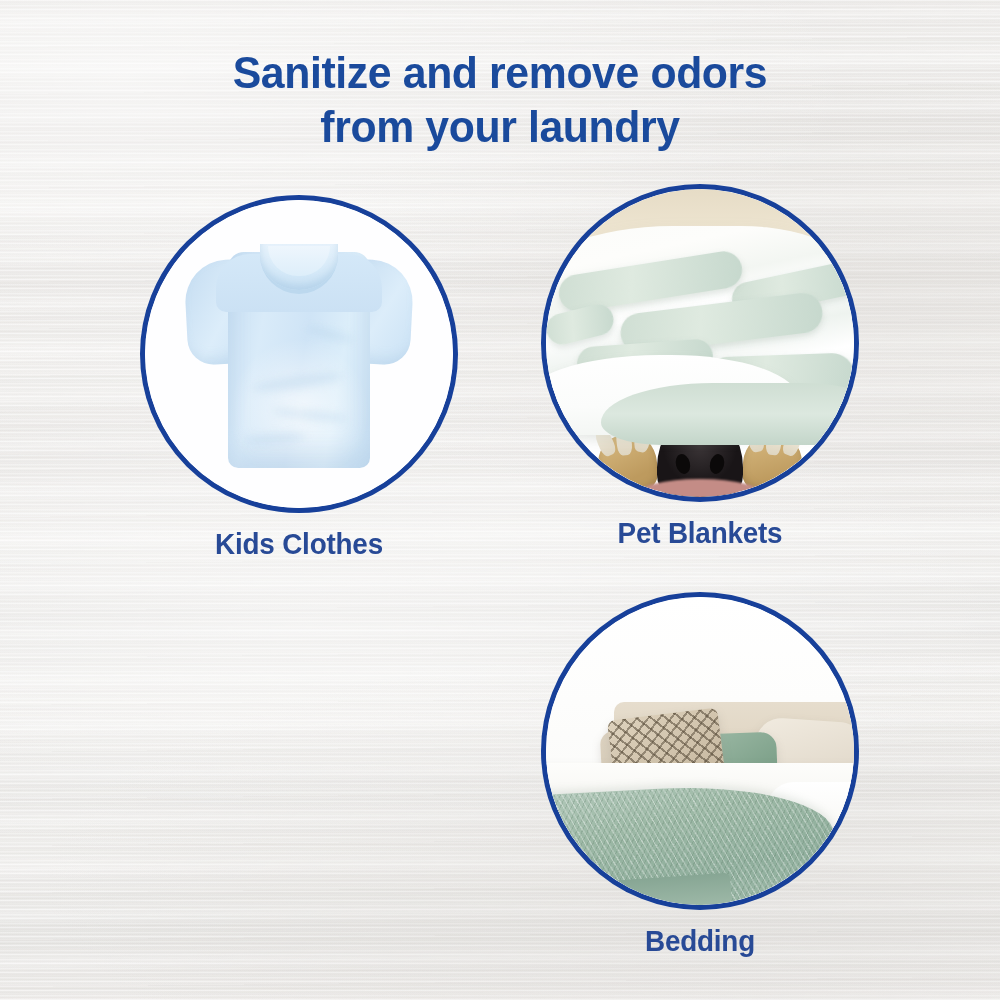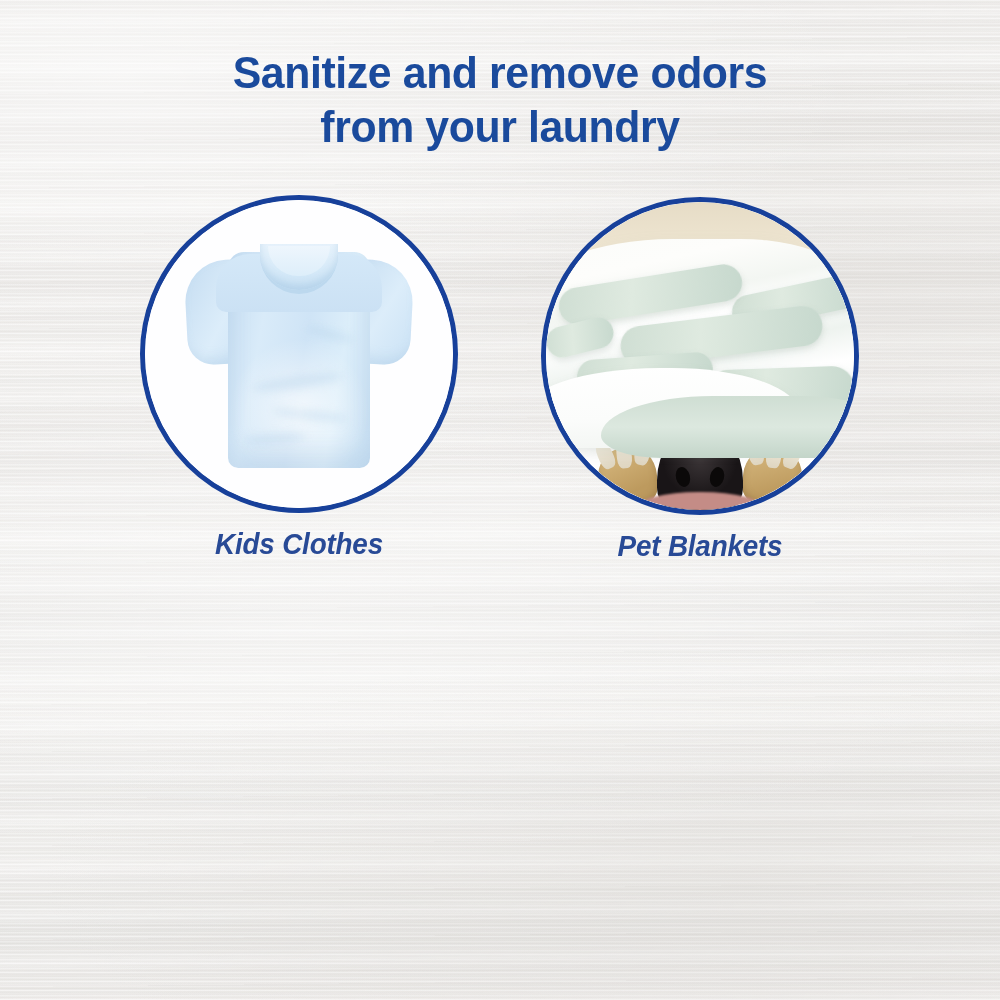--- a/index.html
+++ b/index.html
@@ -98,24 +98,23 @@
   .tiles {
     position: absolute;
     left: 0;
     top: 0;
     width: 1000px;
     height: 1000px;
   }
   .tile {
     position: absolute;
     width: 318px;
-    font-style: italic;
   }
   .tile-0 { left: 140px; top: 195px; }
-  .tile-1 { left: 541px; top: 197px; }
+  .tile-1 { left: 541px; top: 184px; }
   .tile-2 { left: 140px; top: 592px; }
   .tile-3 { left: 541px; top: 592px; }
 
   .bubble {
     position: relative;
     width: 318px;
     height: 318px;
     border-radius: 50%;
     border: 5px solid #17409a;
     box-sizing: border-box;
@@ -556,15 +555,37 @@
             <div class="dog-muzzle-pink"></div>
             <div class="pet-white-sheet"></div>
             <div class="pet-blanket-edge"></div>
           </div>
         </div>
       </div>
       <div class="tile-label">Pet Blankets</div>
     </div>
 
 
+    <div class="tile tile-3">
+      <div class="bubble">
+        <div class="clip">
+          <div class="art-bed">
+            <div class="bed-headboard"></div>
+            <div class="pillow pillow-back-r"></div>
+            <div class="pillow pillow-back-l"></div>
+            <div class="pillow pillow-green"></div>
+            <div class="pillow pillow-pattern">
+                <div class="chev"></div>
+              </div>
+            <div class="bed-mattress"></div>
+            <div class="bed-sheet-right"></div>
+            <div class="bed-throw">
+                <div class="waffle"></div>
+              </div>
+            <div class="bed-throw-edge"></div>
+          </div>
+        </div>
+      </div>
+      <div class="tile-label">Bedding</div>
+    </div>
 
   </div>
 </div>
 
 </body></html>

